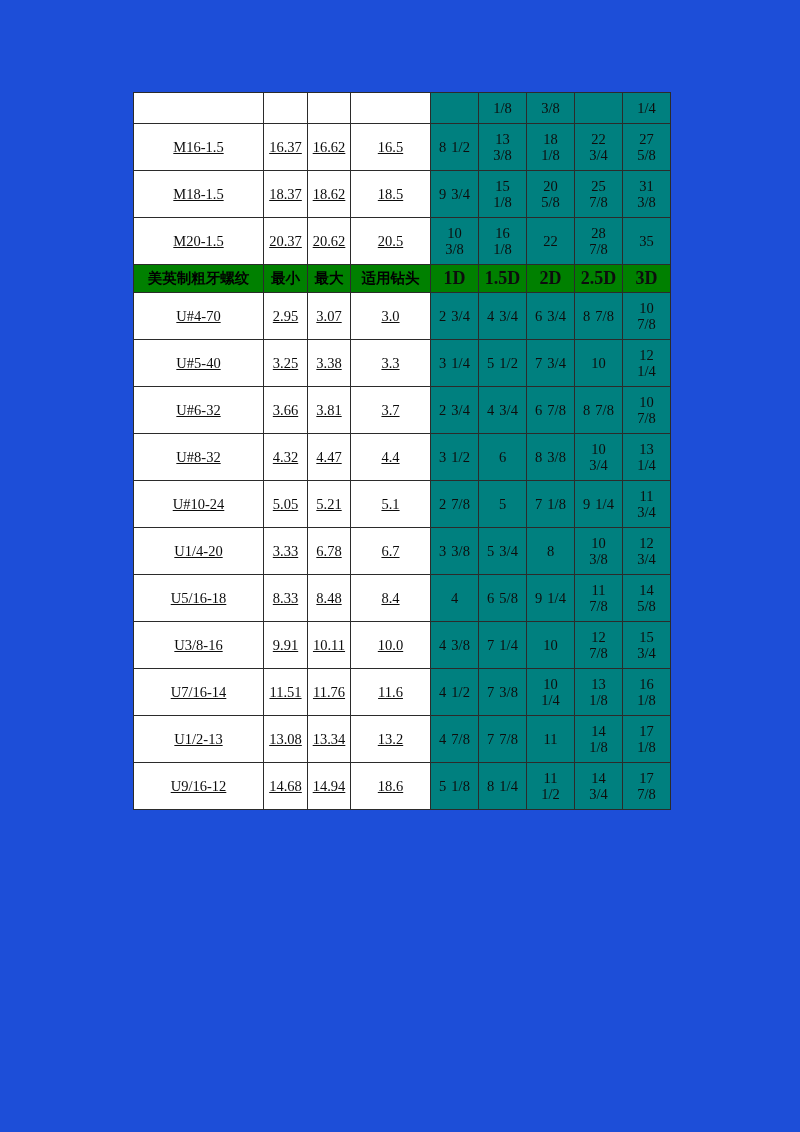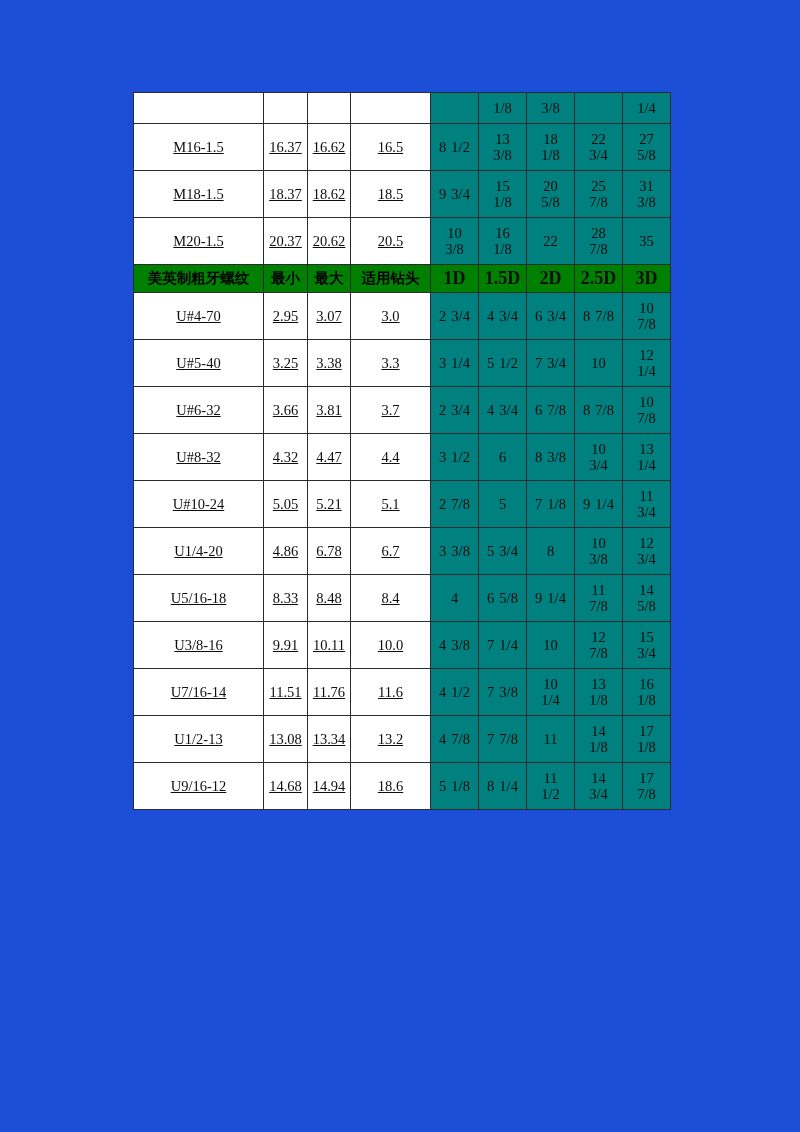--- a/index.html
+++ b/index.html
@@ -336,21 +336,21 @@
           </td>
           <td class="teal">
             <span class="val stack">
               <span class="whole">11</span>
               <span class="frac">3/4</span>
             </span>
           </td>
         </tr>
         <tr class="data-row">
           <td class="white">U1/4-20</td>
-          <td class="white">4.86</td>
+          <td class="white">3.33</td>
           <td class="white">6.78</td>
           <td class="white">6.7</td>
           <td class="teal">
             <span class="val inline"><span class="whole">3</span><span class="frac">3/8</span></span>
           </td>
           <td class="teal">
             <span class="val inline"><span class="whole">5</span><span class="frac">3/4</span></span>
           </td>
           <td class="teal">8</td>
           <td class="teal">

